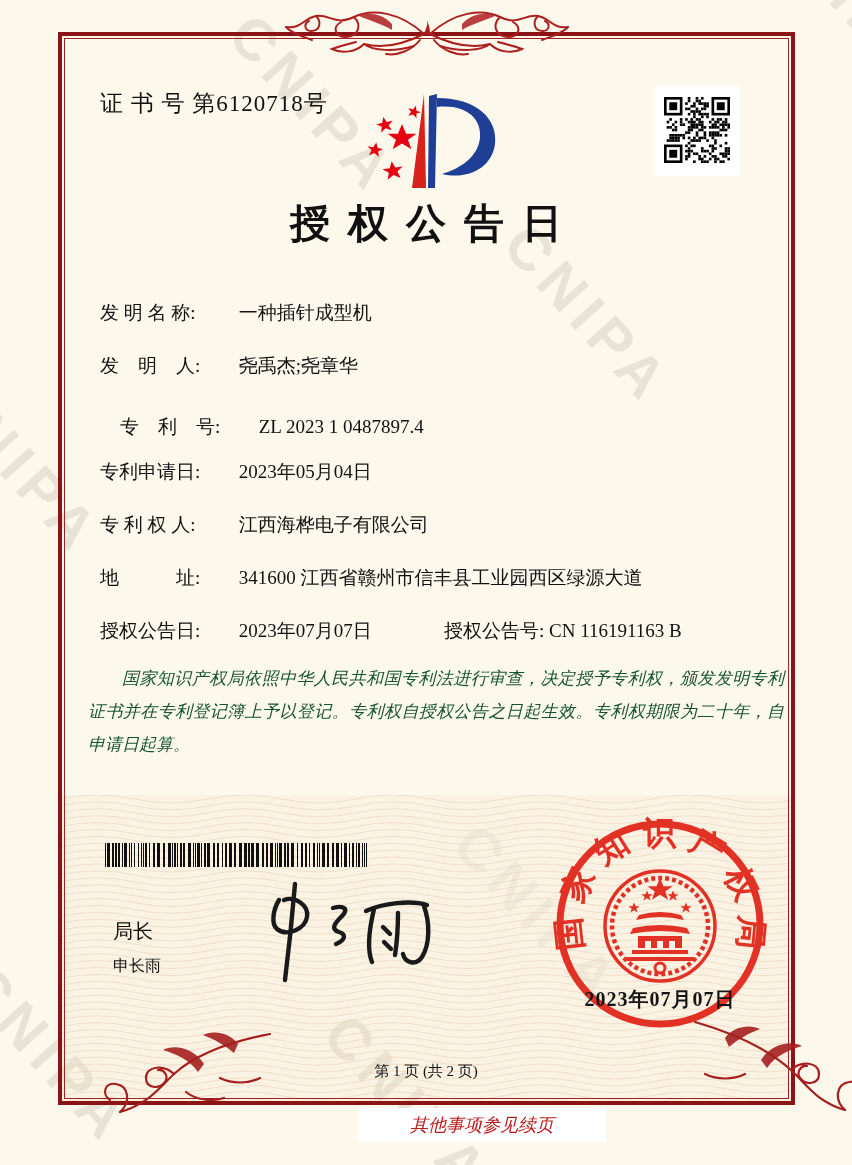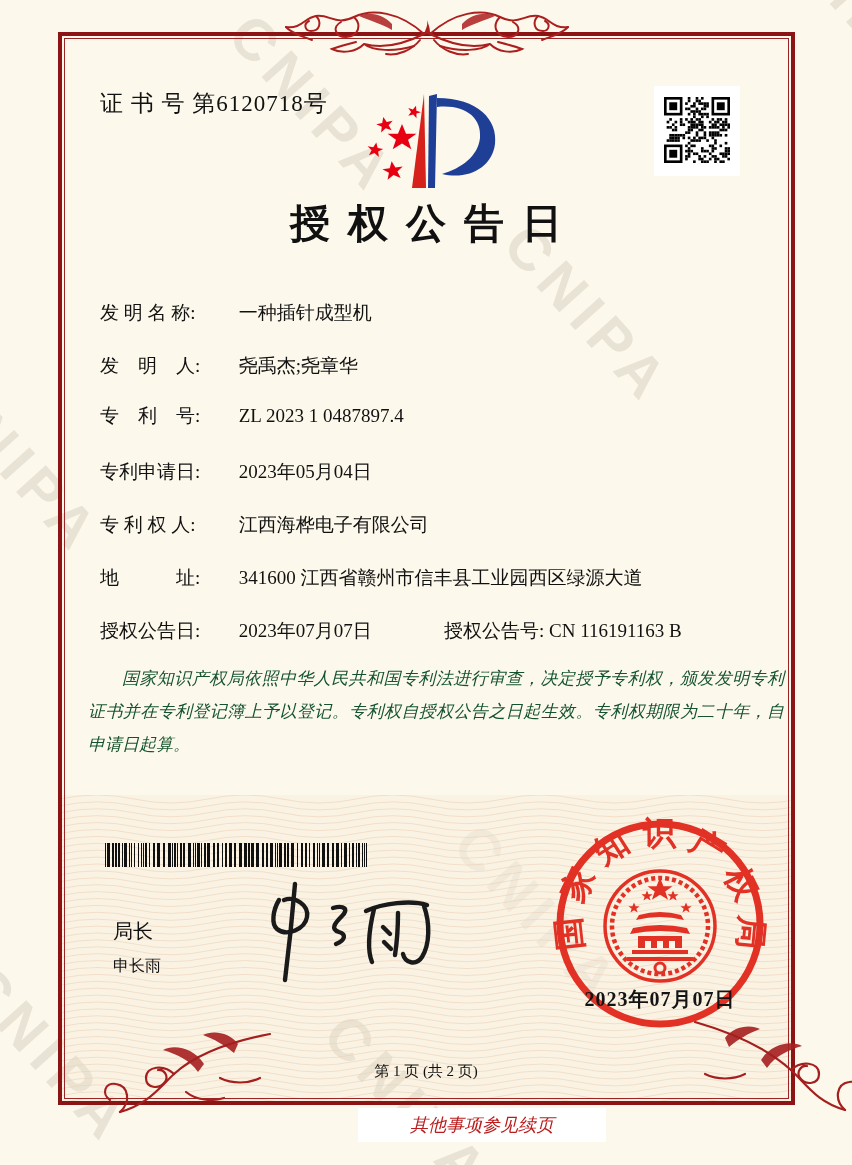--- a/index.html
+++ b/index.html
@@ -385,21 +385,21 @@
 <div class="title">授权公告日</div>
 
 <div class="field" style="top:300px;">
   <span class="lbl">发 明 名 称:</span>
   <span class="val">一种插针成型机</span>
 </div>
 <div class="field" style="top:353px;">
   <span class="lbl">发　明　人:</span>
   <span class="val">尧禹杰;尧章华</span>
 </div>
-<div class="field" style="top:403px;">
+<div class="field" style="top:414px;margin-left:20px;">
   <span class="lbl">专　利　号:</span>
   <span class="val">ZL 2023 1 0487897.4</span>
 </div>
 <div class="field" style="top:459px;">
   <span class="lbl">专利申请日:</span>
   <span class="val">2023年05月04日</span>
 </div>
 <div class="field" style="top:512px;">
   <span class="lbl">专 利 权 人:</span>
   <span class="val">江西海桦电子有限公司</span>

